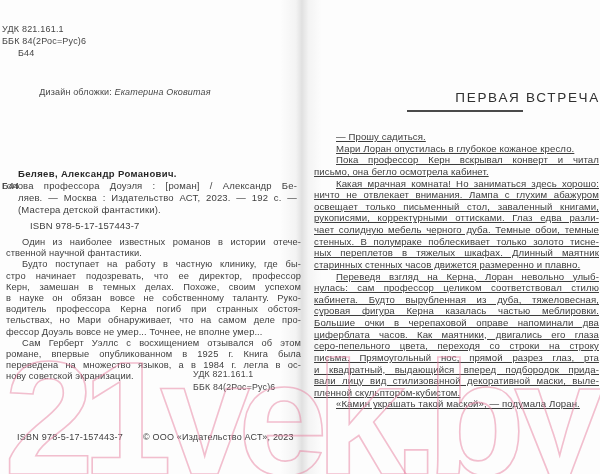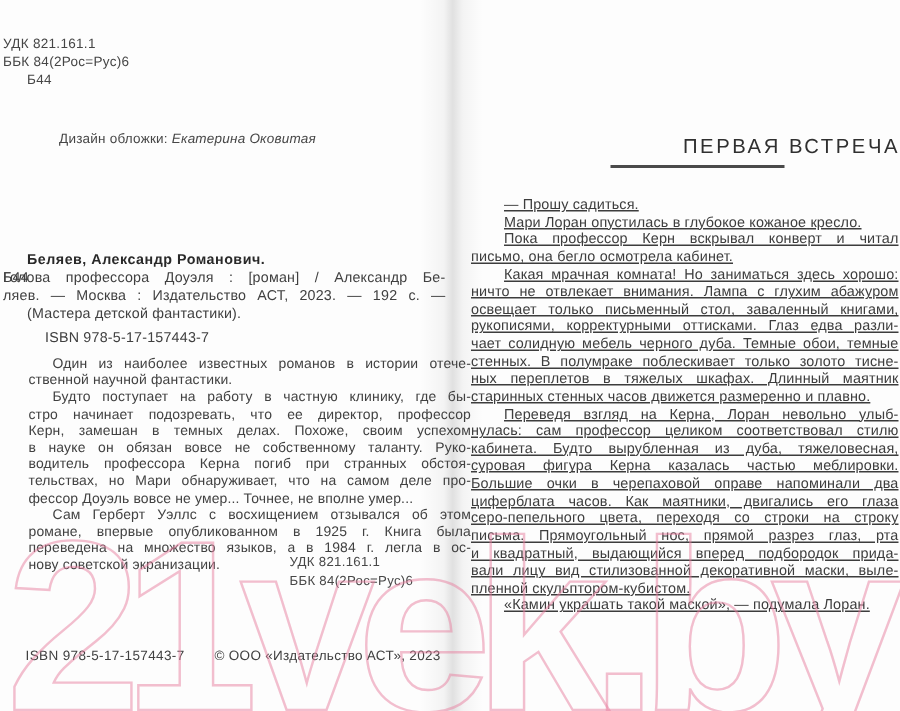--- a/index.html
+++ b/index.html
@@ -29,25 +29,25 @@
   .udk-top .code-row { margin-left:16px; }
 
   .designer { position:absolute; left:0; top:87px; width:250px; text-align:center; font-size:9px; letter-spacing:0.15px; color:#474747; z-index:2; }
   .designer .name { font-style:italic; }
 
   .bib { position:absolute; left:2px; top:168px; width:295px; font-size:9.5px; line-height:11.9px; letter-spacing:0.15px; color:#404040; z-index:2; }
   .bib-author { padding-left:16px; font-weight:bold; color:#292929; letter-spacing:0.35px; }
   .bib-row { position:relative; }
   .bib-code { position:absolute; left:0; top:0; }
   .bib-l1 { text-align:justify; text-align-last:justify; }
-  .bib-l2 { text-align:justify; text-align-last:justify; }
+  .bib-l2 { margin-left:16px; text-align:justify; text-align-last:justify; }
   .bib-l3 { margin-left:16px; }
   .bib-isbn { margin-left:28px; margin-top:4px; }
 
-  .annotation { position:absolute; left:19px; top:237px; width:295px; font-size:9.3px; line-height:11.2px; letter-spacing:0.1px; color:#414141; z-index:2; }
+  .annotation { position:absolute; left:6px; top:237px; width:295px; font-size:9.3px; line-height:11.2px; letter-spacing:0.1px; color:#414141; z-index:2; }
 
   .udk-bottom { position:absolute; left:193px; top:368px; font-size:8.8px; line-height:12.8px; letter-spacing:0.2px; color:#474747; z-index:2; }
 
   .footer-isbn { position:absolute; left:17px; top:432px; font-size:9px; letter-spacing:0.25px; color:#404040; z-index:2; }
   .footer-copy { position:absolute; left:143px; top:432px; font-size:9px; letter-spacing:0.2px; color:#404040; z-index:2; }
 
   
   .chapter-title { position:absolute; left:330px; top:90px; width:270px; text-align:right; font-size:13.5px; letter-spacing:1.7px; color:#303030; z-index:2; }
   .title-rule { position:absolute; left:407px; top:110px; width:116px; height:1.5px; background:#4a4a4a; z-index:2; }
   .body-text { position:absolute; left:314px; top:131px; width:285px; font-size:9.6px; line-height:11.62px; letter-spacing:0.1px; color:#3d3d3d; z-index:2;text-decoration:underline; }

